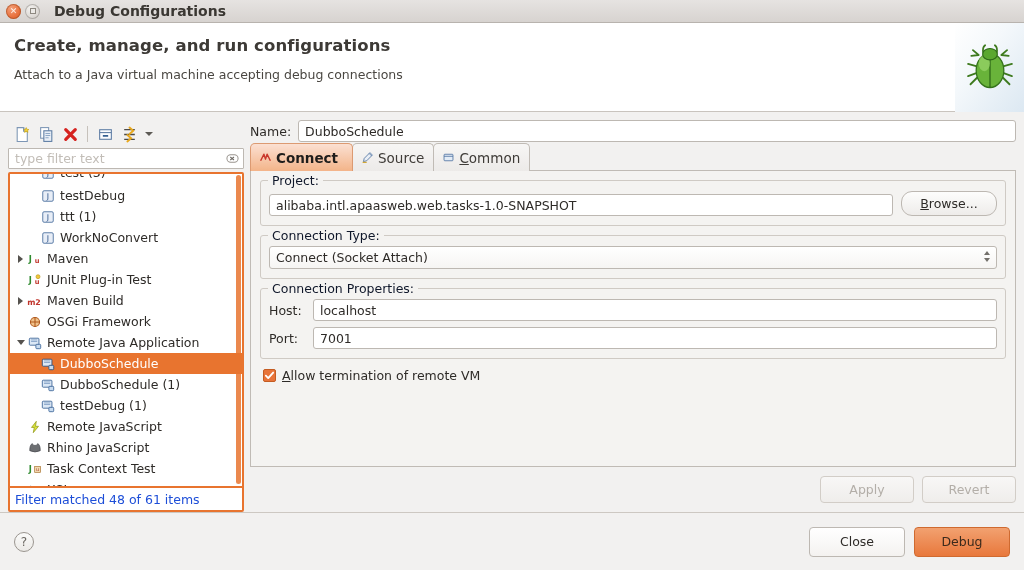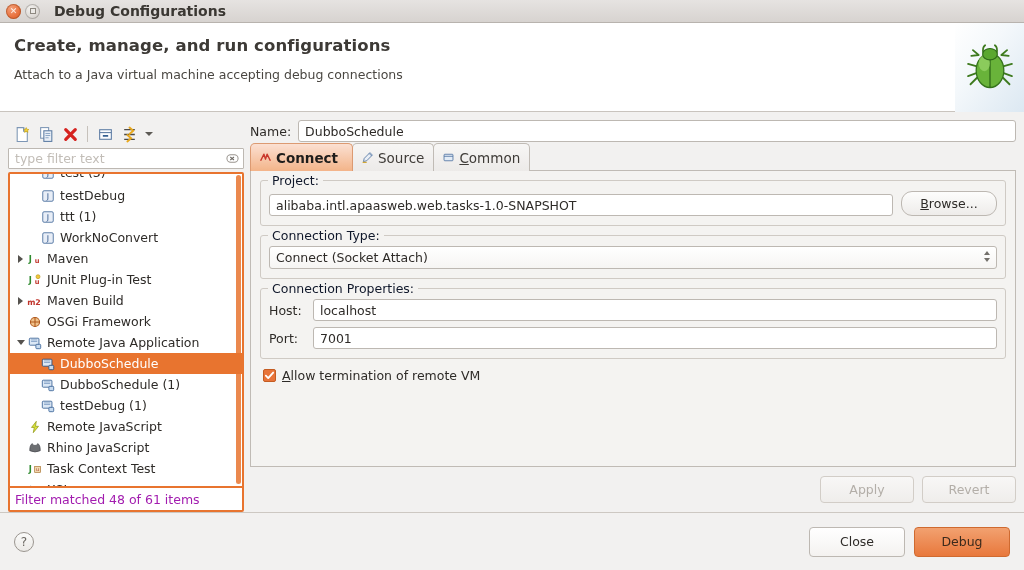--- a/index.html
+++ b/index.html
@@ -204,21 +204,21 @@
   .indent-1 { padding-left: 17px; }
   .indent-2 { padding-left: 30px; }
 
   .tree-status {
     flex: 0 0 auto;
     border-top: 2px solid #e8742f;
     height: 24px;
     display: flex; align-items: center;
     padding-left: 5px;
     font-size: 12.5px;
-    color: #a21caf;
+    color: #1d4ed8;
     background: #fff;
   }
   .tree-vbar {
     position: absolute;
     right: 1px; top: 1px; bottom: 26px;
     width: 5px;
     background: #e8742f;
     border-radius: 3px;
     opacity: .85;
   }

